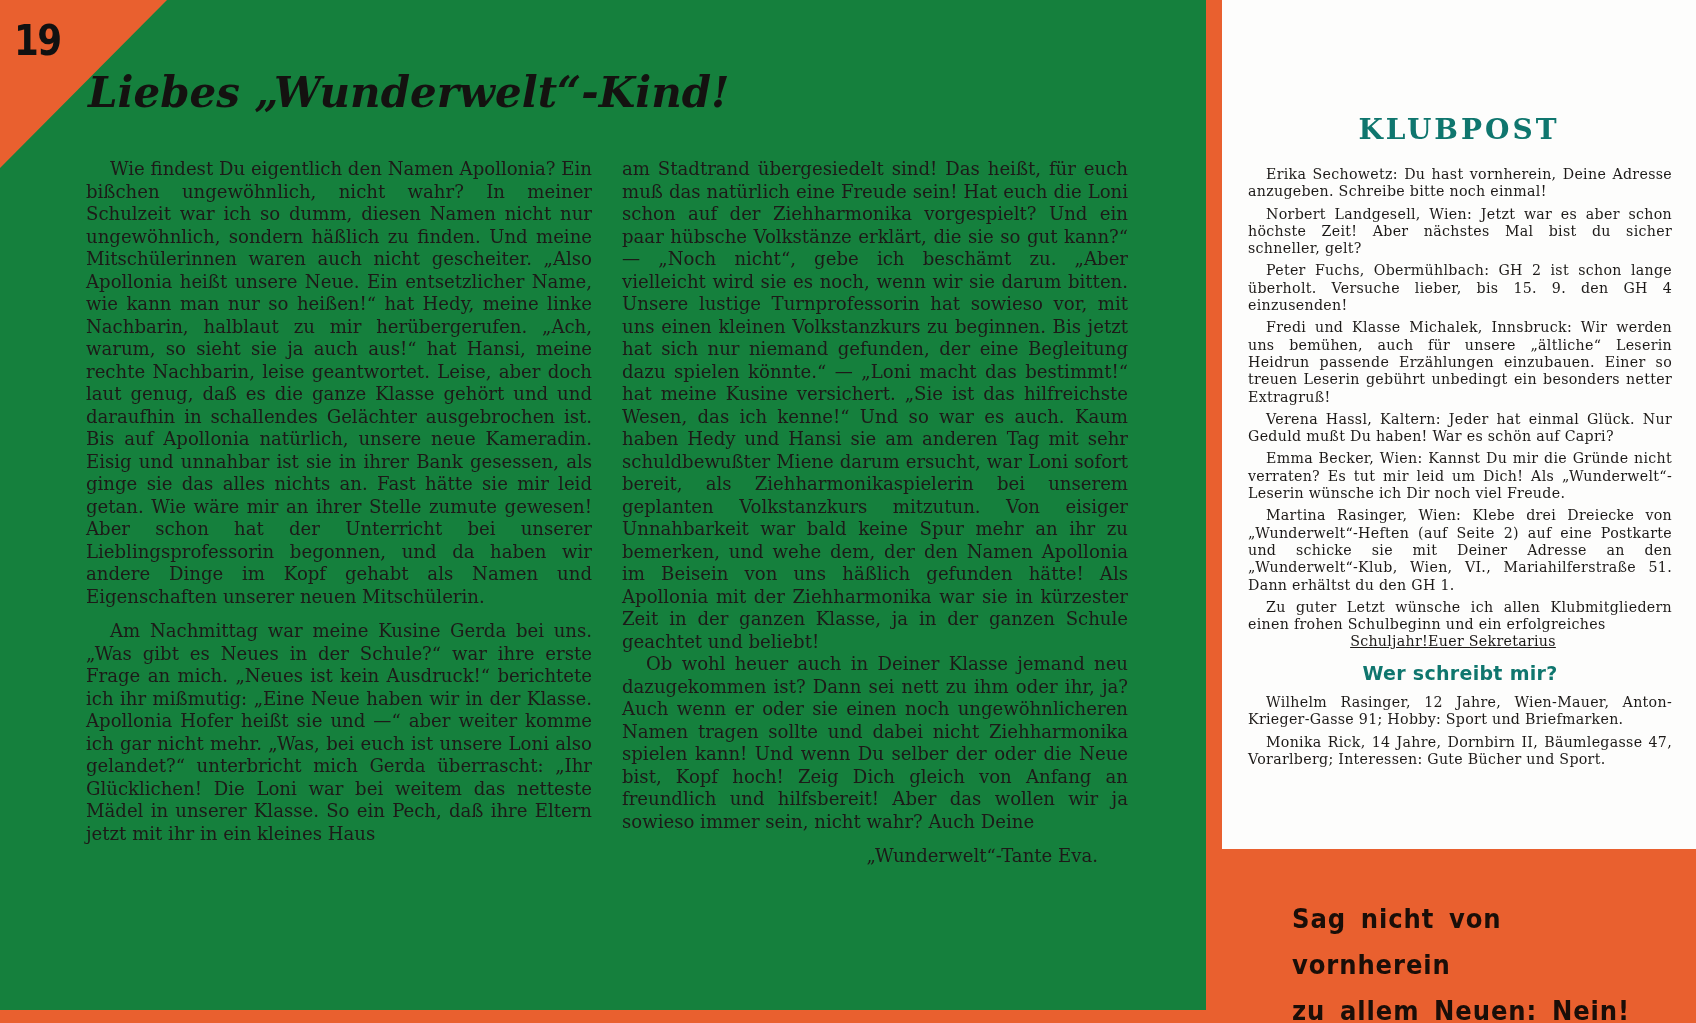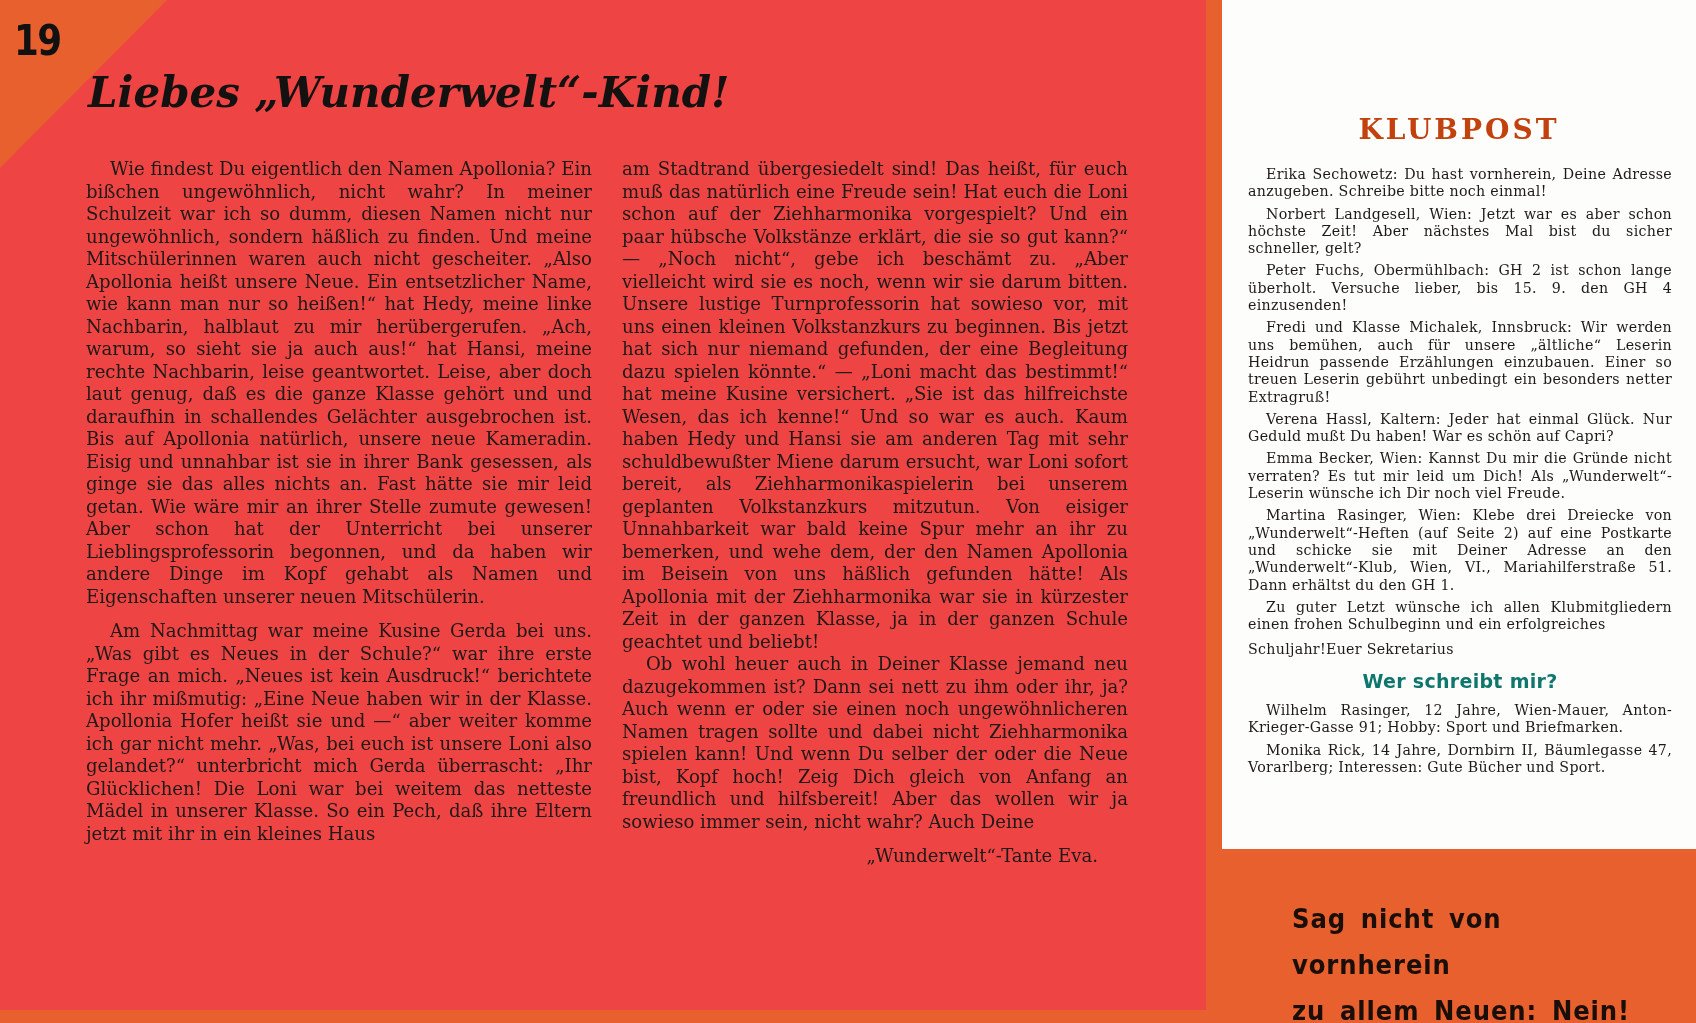--- a/index.html
+++ b/index.html
@@ -4,21 +4,21 @@
 <style>
   html, body { margin: 0; padding: 0; }
   body {
     width: 1696px; height: 1023px; position: relative; overflow: hidden;
     background: #e9602f;
     font-family: "DejaVu Serif", serif;
     color: #1d1a18;
   }
   .page-main {
     position: absolute; left: 0; top: 0; width: 1206px; height: 1010px;
-    background: #ef4444;
+    background: #15803d;
   }
   .corner-triangle {
     position: absolute; left: 0; top: 0; width: 0; height: 0;
     border-top: 168px solid #e9602f;
     border right: 0;
     border-right: 167px solid transparent;
   }
   .page-number {
     position: absolute; left: 14px; top: 16px;
     font-family: "DejaVu Sans", sans-serif; font-weight: bold;
@@ -46,29 +46,29 @@
     position: absolute; left: 1206px; top: 0; width: 16px; height: 1023px;
     background: #e9602f;
   }
   .klub-panel {
     position: absolute; left: 1222px; top: 0; width: 474px; height: 849px;
     background: #fdfdfc;
   }
   .klub-title {
     position: absolute; left: 0; right: 0; top: 113px; text-align: center;
     font-family: "DejaVu Serif", serif; font-weight: bold; font-size: 28px;
-    letter-spacing: 3px; color: #c2410c;
+    letter-spacing: 3px; color: #0f766e;
   }
   .klub-body {
     position: absolute; left: 26px; width: 424px; top: 166px;
     font-size: 14.2px; line-height: 17.3px; text-align: justify; letter-spacing: 0.3px;
   }
   .klub-body p { margin: 0 0 5px 0; text-indent: 18px; }
   .klub-body b { font-weight: normal; }
-  .sign-line { display: flex; justify-content: flex-start; }
+  .sign-line { display: flex; justify-content: center; text-decoration: underline; }
   .sub-title {
     text-align: center; font-family: "DejaVu Sans", sans-serif; font-weight: bold;
     font-size: 19px; margin: 14px 0 12px 0; color: #0f766e;
   }
   .slogan {
     position: absolute; left: 1292px; top: 896px;
     font-family: "DejaVu Sans", sans-serif; font-weight: bold;
     font-size: 27px; line-height: 46px; color: #1a0e08;
     letter-spacing: 1px; transform: scaleX(0.9); transform-origin: left top;
   }
@@ -99,21 +99,21 @@
 <div class="klub-panel">
   <div class="klub-title">KLUBPOST</div>
   <div class="klub-body">
     <p><b>Erika Sechowetz:</b><span> Du hast vornherein, Deine Adresse anzugeben. Schreibe bitte noch einmal!</span></p>
     <p><b>Norbert Landgesell,</b><span> Wien: Jetzt war es aber schon höchste Zeit! Aber nächstes Mal bist du sicher schneller, gelt?</span></p>
     <p><b>Peter Fuchs,</b><span> Obermühlbach: GH 2 ist schon lange überholt. Versuche lieber, bis 15. 9. den GH 4 einzusenden!</span></p>
     <p><b>Fredi und Klasse Michalek,</b><span> Innsbruck: Wir werden uns bemühen, auch für unsere „ältliche“ Leserin Heidrun passende Erzählungen einzubauen. Einer so treuen Leserin gebührt unbedingt ein besonders netter Extragruß!</span></p>
     <p><b>Verena Hassl,</b><span> Kaltern: Jeder hat einmal Glück. Nur Geduld mußt Du haben! War es schön auf Capri?</span></p>
     <p><b>Emma Becker,</b><span> Wien: Kannst Du mir die Gründe nicht verraten? Es tut mir leid um Dich! Als „Wunderwelt“-Leserin wünsche ich Dir noch viel Freude.</span></p>
     <p><b>Martina Rasinger,</b><span> Wien: Klebe drei Dreiecke von „Wunderwelt“-Heften (auf Seite 2) auf eine Postkarte und schicke sie mit Deiner Adresse an den „Wunderwelt“-Klub, Wien, VI., Mariahilferstraße 51. Dann erhältst du den GH 1.</span></p>
-    <p style="margin-bottom:8px">Zu guter Letzt wünsche ich allen Klubmitgliedern einen frohen Schulbeginn und ein erfolgreiches</p>
+    <p style="margin-bottom:0">Zu guter Letzt wünsche ich allen Klubmitgliedern einen frohen Schulbeginn und ein erfolgreiches</p>
     <div class="sign-line">
       <span>Schuljahr!</span>
       <span style="padding-right:14px">Euer Sekretarius</span>
     </div>
 
     <div class="sub-title">Wer schreibt mir?</div>
     <p><b>Wilhelm Rasinger,</b><span> 12 Jahre, Wien-Mauer, Anton-Krieger-Gasse 91; Hobby: Sport und Briefmarken.</span></p>
     <p><b>Monika Rick,</b><span> 14 Jahre, Dornbirn II, Bäumlegasse 47, Vorarlberg; Interessen: Gute Bücher und Sport.</span></p>
   </div>
 </div>

